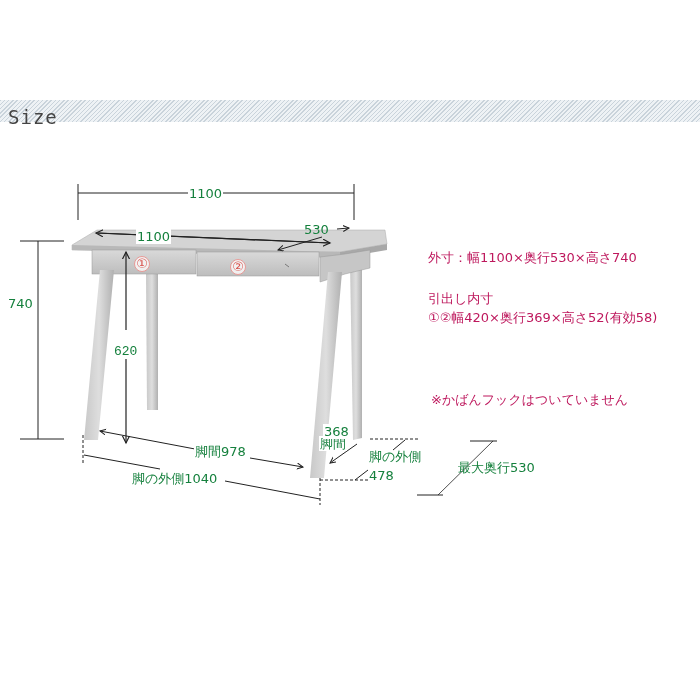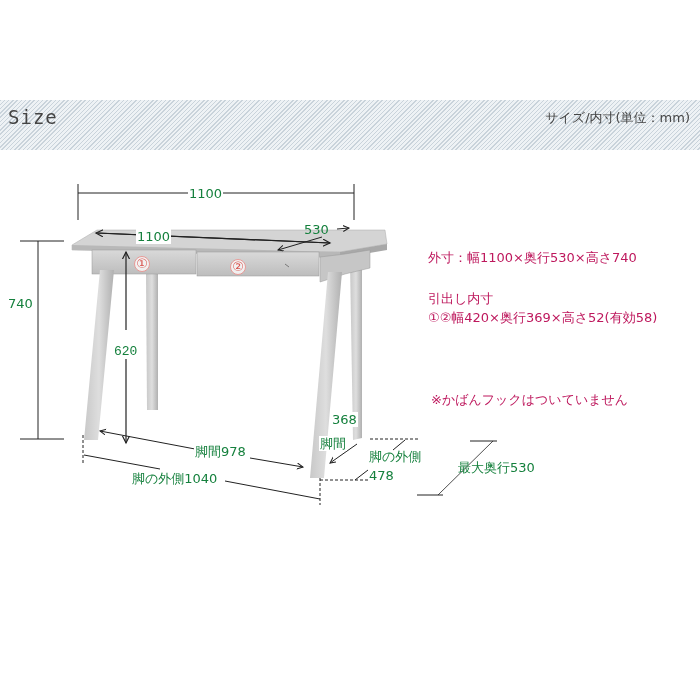--- a/index.html
+++ b/index.html
@@ -1,38 +1,37 @@
 <!DOCTYPE html>
 <html><head>
 <meta charset="utf-8">
 <style>
   html, body { margin: 0; padding: 0; background: #ffffff; }
   body { width: 700px; height: 700px; position: relative; overflow: hidden;
          font-family: "DejaVu Sans", "Liberation Sans", sans-serif; color: #333; }
   .header-bar {
-    position: absolute; left: 0; top: 100px; width: 700px; height: 50px;
+    position: absolute; left: 0; top: 100px; width: 700px; height: 22px;
     background-color: #eef2f5;
     background-image: repeating-linear-gradient(135deg, #c9d3db 0px, #c9d3db 1px, transparent 1px, transparent 3px);
   }
   .header-title { position: absolute; left: 8px; top: 6px; font-size: 19px; color: #444;
                   font-family: "DejaVu Sans Mono", "Liberation Mono", monospace; letter-spacing: 1px; }
   .header-unit { position: absolute; right: 10px; top: 9px; font-size: 13px; color: #444; }
   .diagram { position: absolute; left: 0; top: 0; width: 700px; height: 700px; }
   .lbl { position: absolute; font-size: 13px; color: #15803d; white-space: nowrap; background: #fff; padding: 0 1px; line-height: 15px; }
   .lbl.clear { background: transparent; }
   .spec { position: absolute; font-size: 13px; color: #be185d; white-space: nowrap; line-height: 17px; }
   .circ { position: absolute; font-size: 13px; color: #d9534f; border: 1px solid #e89a97; border-radius: 50%;
           width: 14px; height: 14px; line-height: 14px; text-align: center; background: rgba(255,255,255,0.75); }
 </style>
 </head>
 <body>
 
 <div class="header-bar">
   <span class="header-title">Size</span>
-  <span class="header-unit">サイズ/内寸(単位：mm)</span>
 </div>
 
 <svg class="diagram" width="700" height="700" viewBox="0 0 700 700">
   <defs>
     <marker id="arr" markerWidth="8" markerHeight="8" refX="6" refY="3" orient="auto">
       <path d="M0,0 L6,3 L0,6" fill="none" stroke="#222" stroke-width="1"></path>
     </marker>
     <linearGradient id="wood" x1="0" y1="0" x2="0" y2="1">
       <stop offset="0" stop-color="#d9d9d9"></stop>
         <stop offset="1" stop-color="#bdbdbd"></stop>
@@ -99,21 +98,21 @@
 </svg>
 
 <span class="lbl" style="left:188px;top:186px;">1100</span>
 <span class="lbl" style="left:136px;top:229px;">1100</span>
 <span class="lbl clear" style="left:303px;top:222px;">530</span>
 <span class="lbl" style="left:7px;top:296px;">740</span>
 <span class="lbl" style="left:113px;top:344px;font-family:Liberation Mono, monospace;">620</span>
 <span class="lbl" style="left:194px;top:444px;">脚間978</span>
 <span class="lbl" style="left:131px;top:471px;">脚の外側1040</span>
 <span class="lbl" style="left:319px;top:419px;margin-top:17px;">脚間</span>
-<span class="lbl" style="left:323px;top:412px;margin-left:8px;">368</span>
+<span class="lbl" style="left:323px;top:424px;">368</span>
 <span class="lbl clear" style="left:368px;top:449px;">脚の外側</span>
 <span class="lbl clear" style="left:368px;top:468px;">478</span>
 <span class="lbl clear" style="left:457px;top:460px;">最大奥行530</span>
 
 <span class="circ" style="left:134px;top:256px;">①</span>
 <span class="circ" style="left:230px;top:259px;">②</span>
 
 <div class="spec" style="left:428px;top:249px;">外寸：幅1100×奥行530×高さ740</div>
 <div class="spec" style="left:428px;top:290px;">引出し内寸</div>
 <div class="spec" style="left:428px;top:309px;">①②幅420×奥行369×高さ52(有効58)</div>

